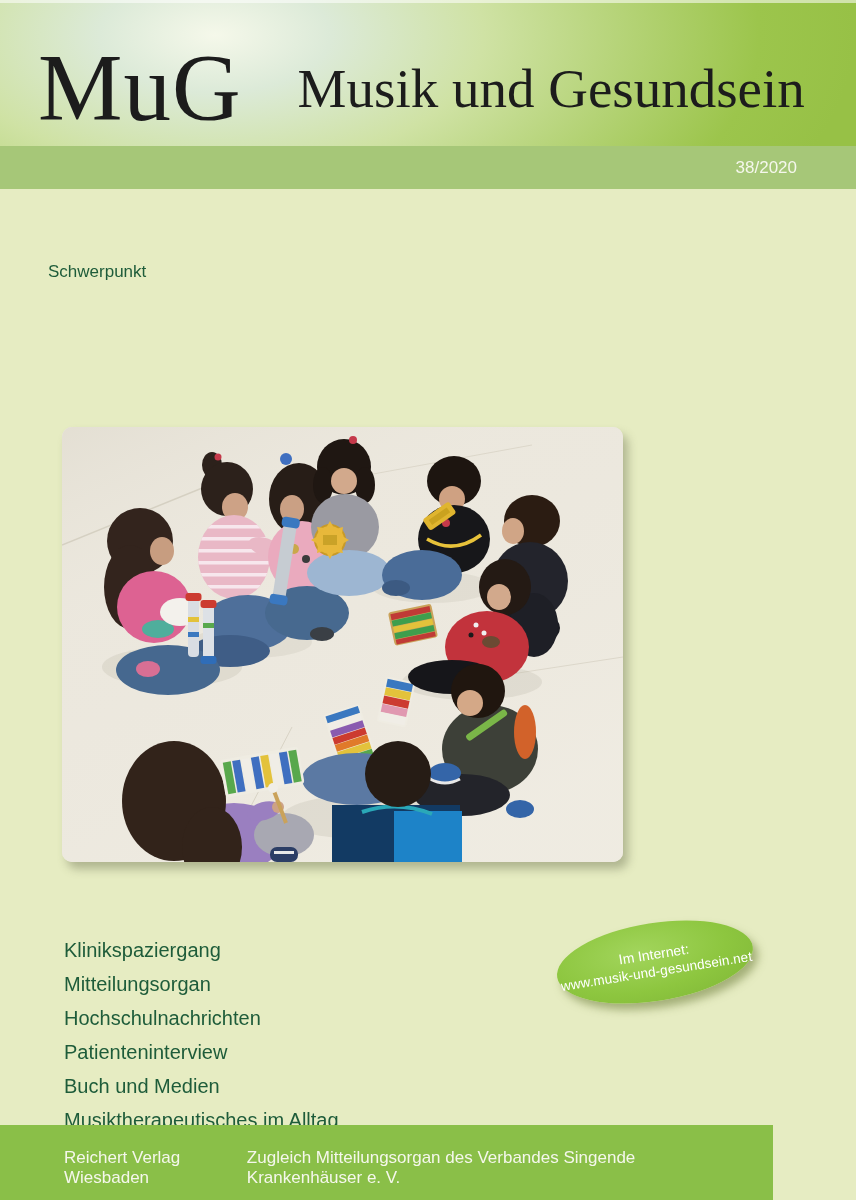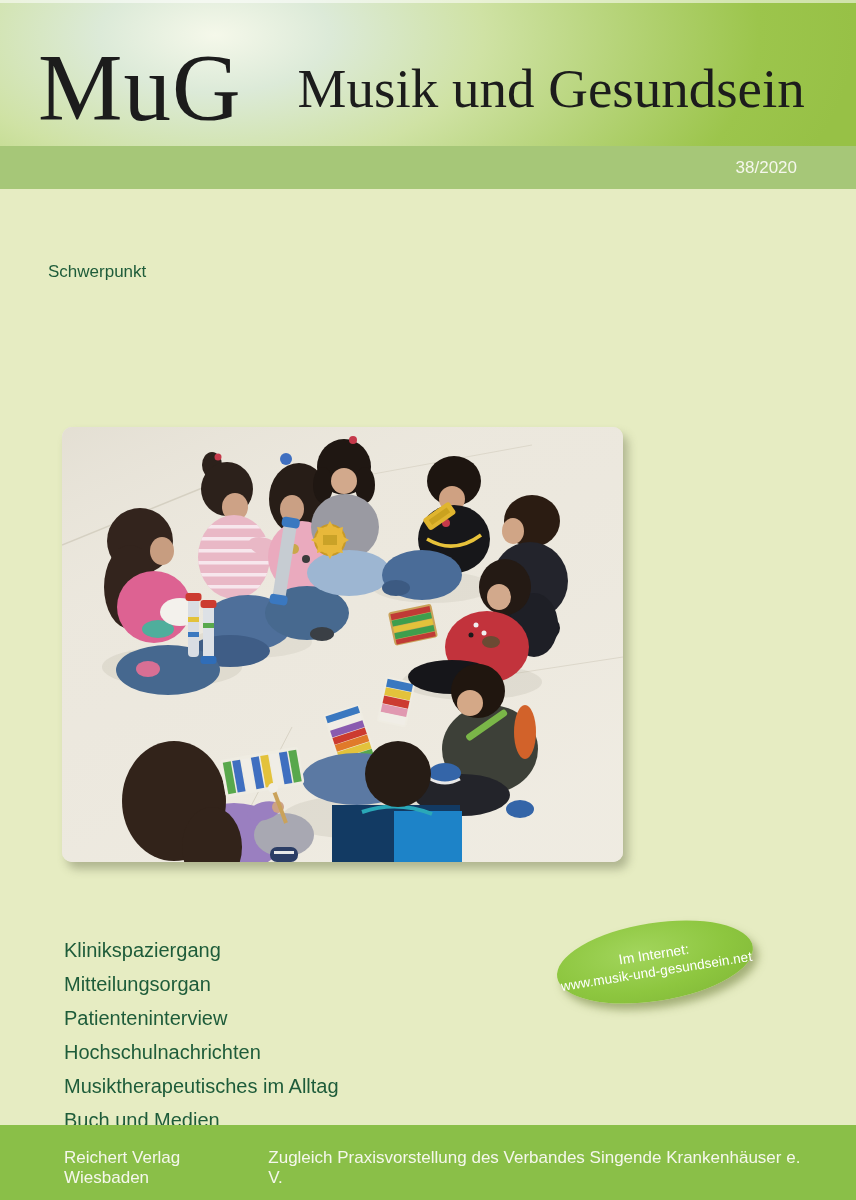--- a/index.html
+++ b/index.html
@@ -70,21 +70,21 @@
     border-radius:50%;transform:rotate(-9deg);
     background:radial-gradient(ellipse at 42% 35%, #a2d55c 0%, var(--badge-green) 55%, #7fb637 100%);
     box-shadow:4px 7px 9px rgba(110,125,60,0.55);
     display:flex;flex-direction:column;justify-content:center;align-items:center;
     color:#ffffff;text-align:center;
   }
   .badge-line1{font-size:14px;margin-bottom:2px;}
   .badge-line2{font-size:13.5px;letter-spacing:0.1px;}
   
   .footer{
-    position:absolute;left:0;top:1125px;width:856px;height:75px;
+    position:absolute;left:0;top:1125px;width:773px;height:75px;
     background:var(--footer-green);color:var(--white-text);
     display:flex;justify-content:space-between;
     padding:23px 41px 0 64px;font-size:17px;
   }
 </style>
 </head>
 <body>
 
 <div class="page">
 
@@ -315,29 +315,29 @@
         </g>
         <line x1="212" y1="364" x2="224" y2="396" stroke="#caa25a" stroke-width="4"></line>
         <circle cx="211" cy="361" r="5" fill="#f0eee8"></circle>
       </g>
     </svg>
   </div>
 
   <div class="topics">
     <div class="topic">Klinikspaziergang</div>
     <div class="topic">Mitteilungsorgan</div>
+    <div class="topic">Hochschulnachrichten</div>
     <div class="topic">Patienteninterview</div>
-    <div class="topic">Hochschulnachrichten</div>
+    <div class="topic">Buch und Medien</div>
     <div class="topic">Musiktherapeutisches im Alltag</div>
-    <div class="topic">Buch und Medien</div>
   </div>
 
   <div class="badge">
     <div class="badge-line1">Im Internet:</div>
     <div class="badge-line2">www.musik-und-gesundsein.net</div>
   </div>
 
   <div class="footer">
     <span>Reichert Verlag Wiesbaden</span>
-    <span>Zugleich Praxisvorstellung des Verbandes Singende Krankenhäuser e. V.</span>
+    <span>Zugleich Mitteilungsorgan des Verbandes Singende Krankenhäuser e. V.</span>
   </div>
 
 </div>
 
 </body></html>

